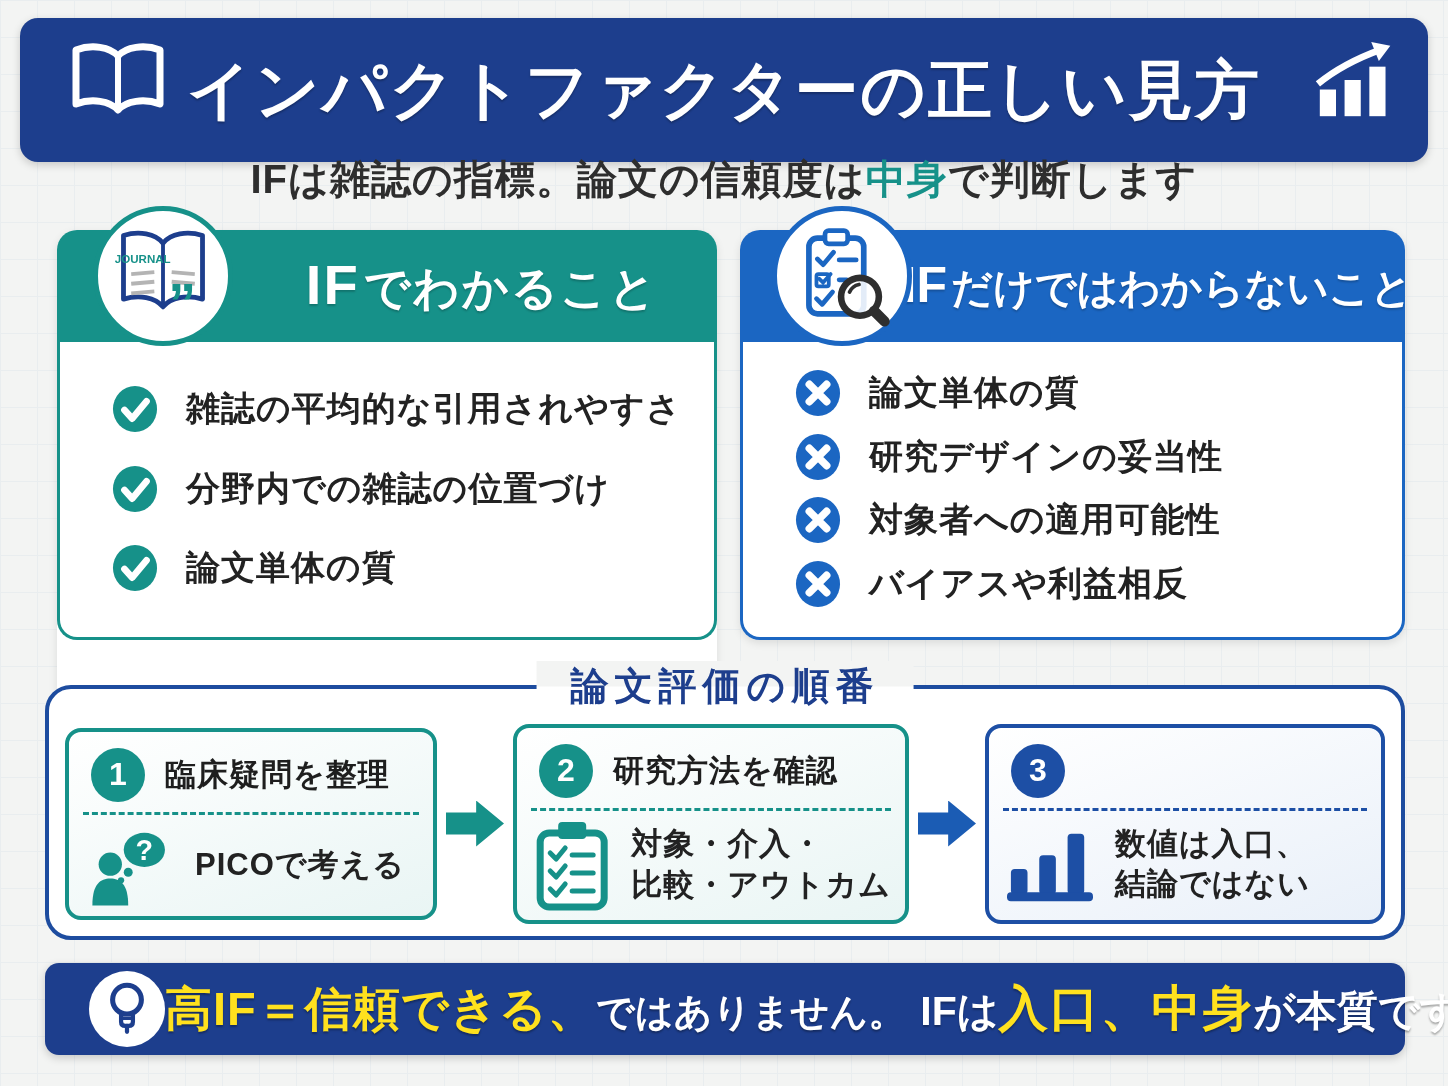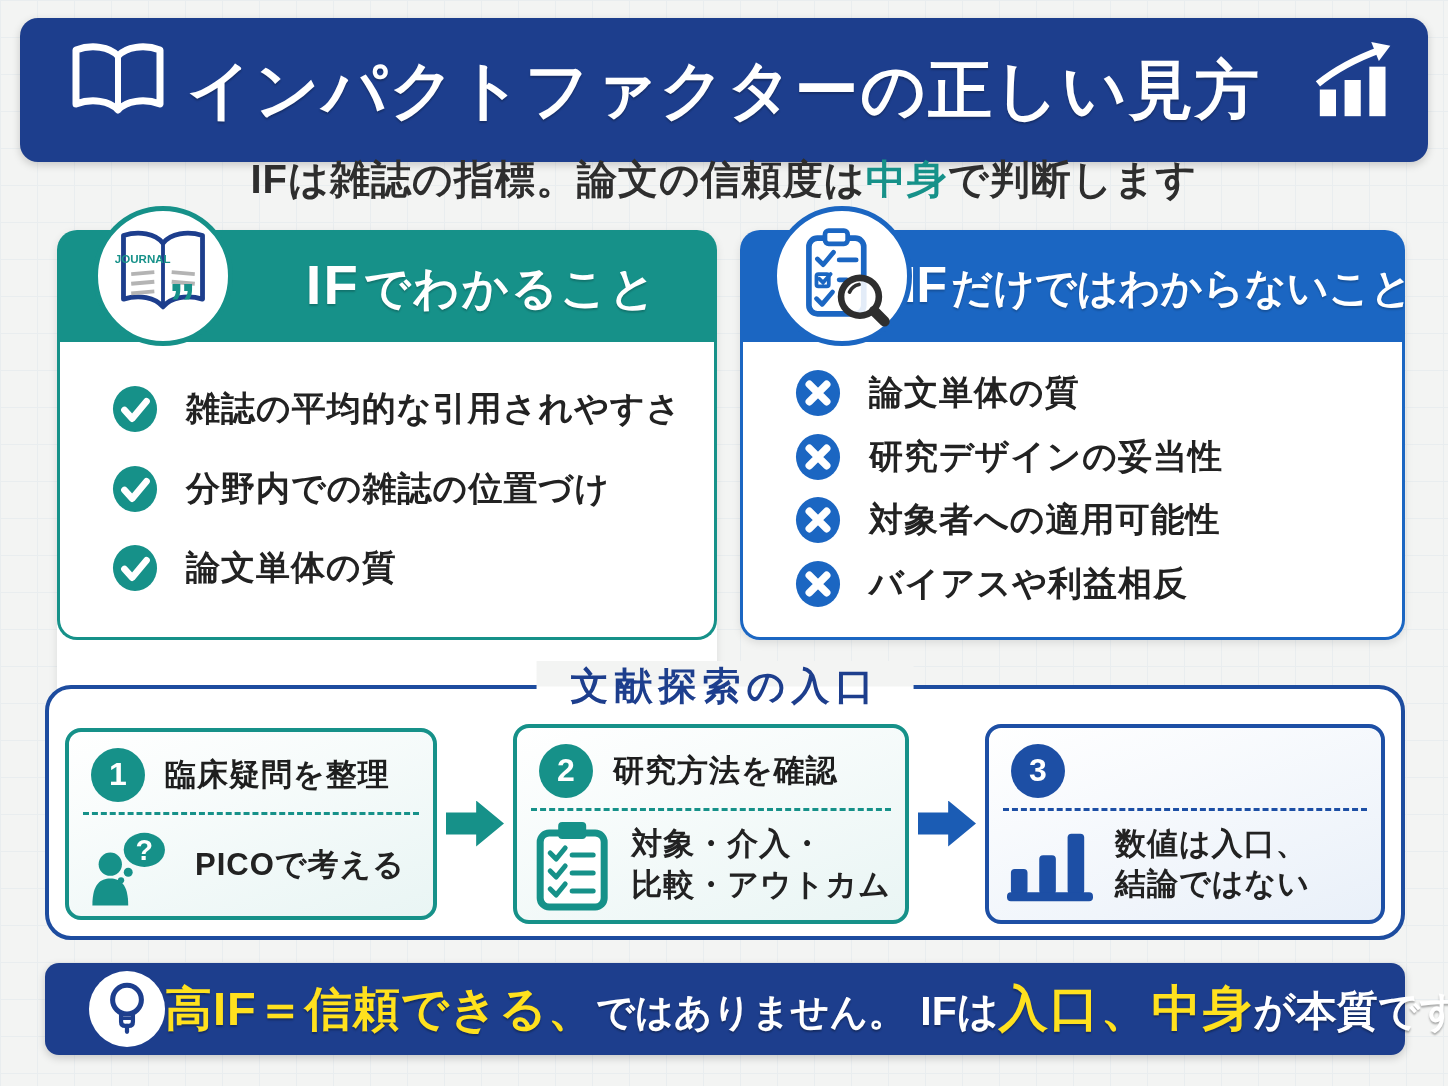--- a/index.html
+++ b/index.html
@@ -246,21 +246,21 @@
       <svg width="46" height="48" viewBox="0 0 48 50">
           <ellipse cx="24" cy="25" rx="23" ry="24" fill="#1b66c2"></ellipse>
           <path d="M15 16 L33 34 M33 16 L15 34" stroke="#fff" stroke-width="8" stroke-linecap="round"></path>
         </svg>
       <span class="li-label">バイアスや利益相反</span>
     </div>
   </div>
 </div>
 
 <div class="abs steps-section">
-  <div class="steps-title">文献探索の入口</div>
+  <div class="steps-title">論文評価の順番</div>
   <div class="steps-row">
 
     <div class="step-card step-teal step-1">
       <div class="step-head">
         <span class="step-num">1</span>
         <span class="step-title">臨床疑問を整理</span>
       </div>
       <div class="step-divider"></div>
       <div class="step-body">
         <svg width="92" height="86" viewBox="0 0 96 88">

